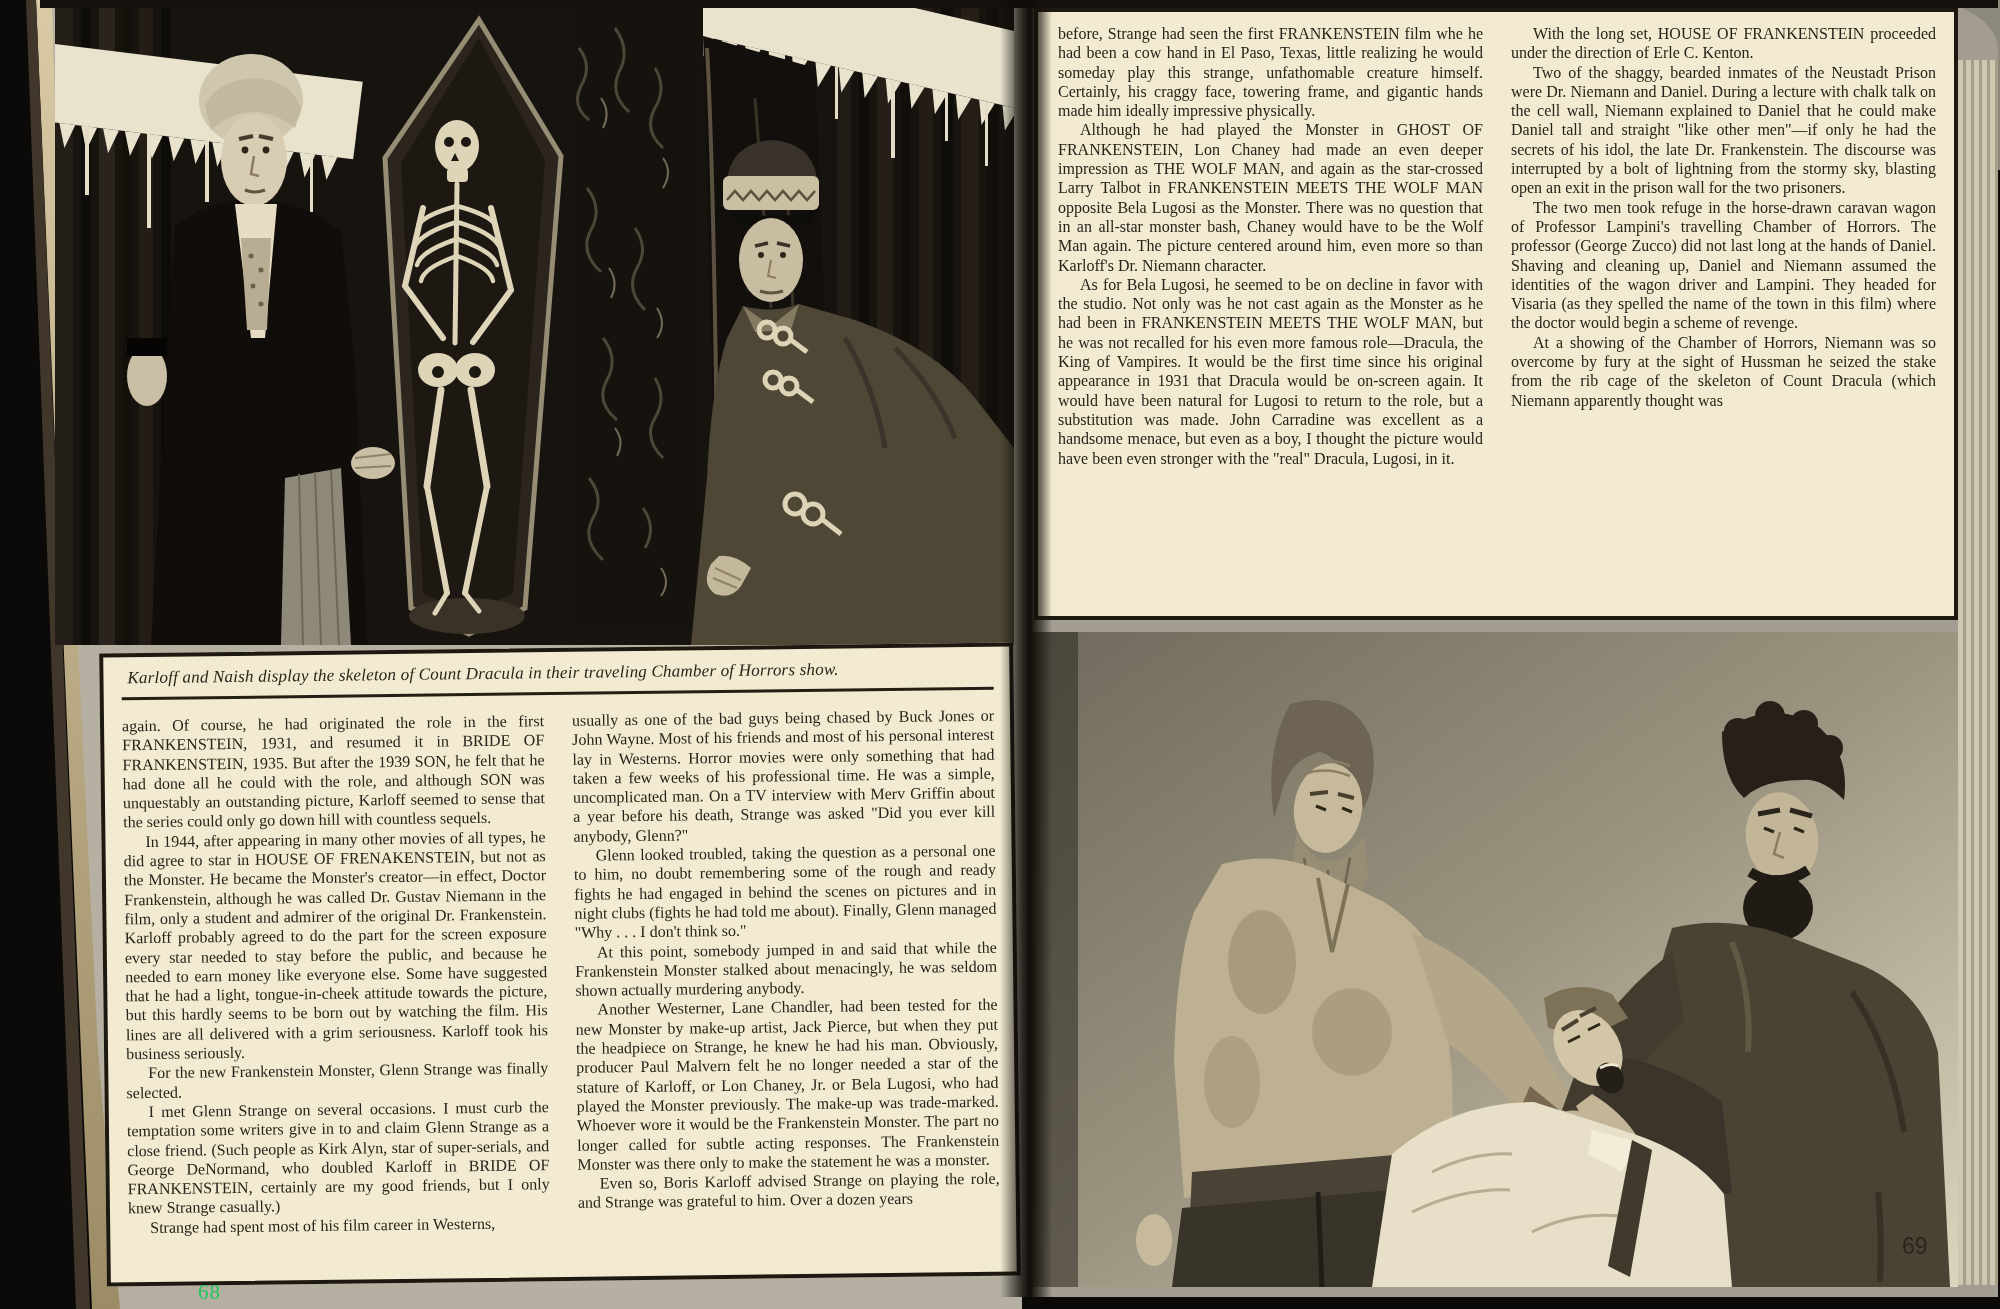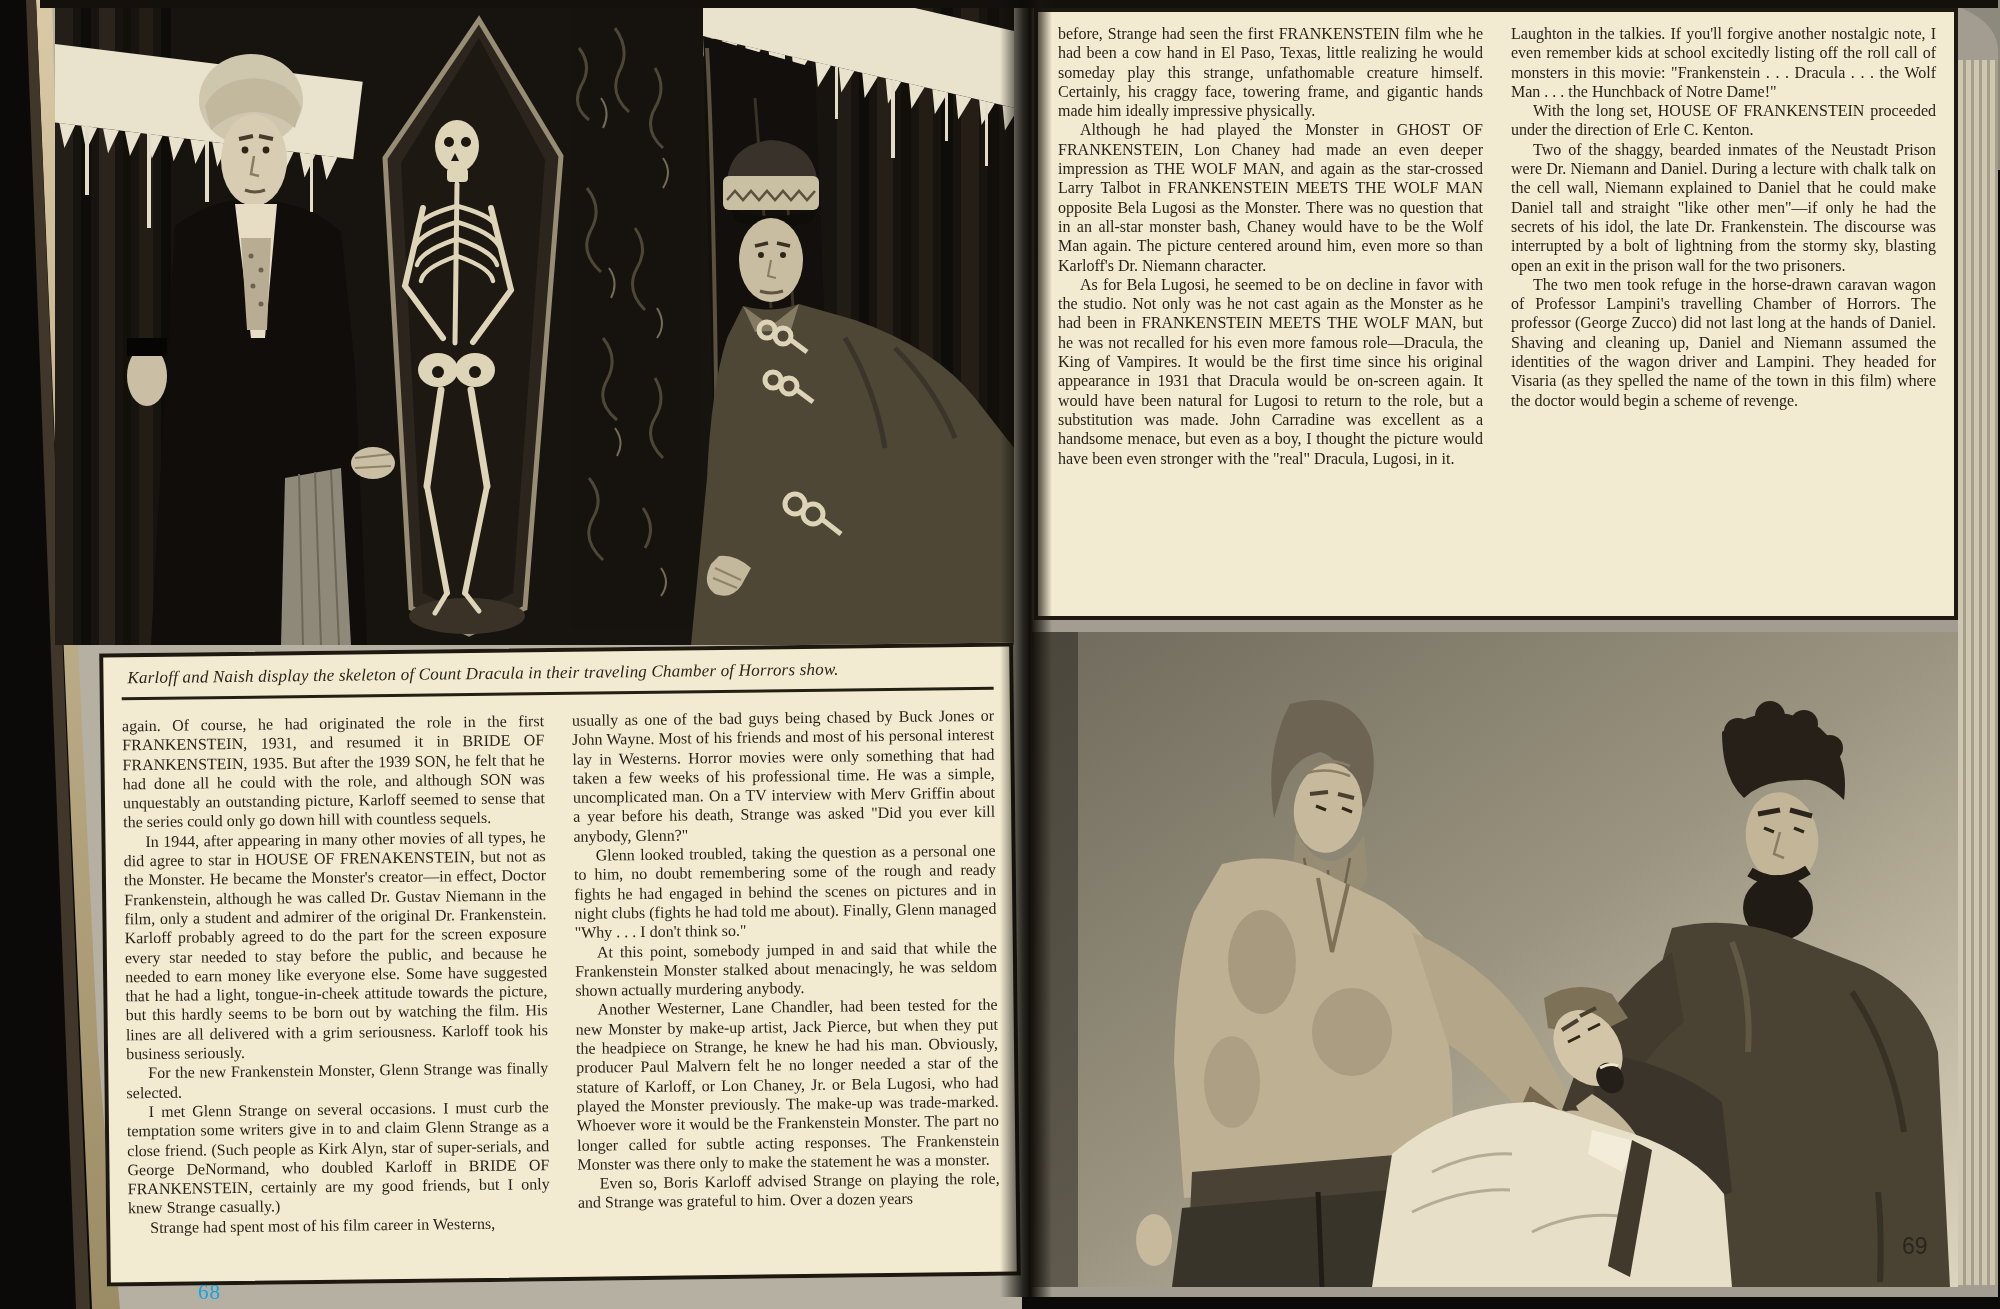--- a/index.html
+++ b/index.html
@@ -27,21 +27,21 @@
   .left-box{left:103px;top:648px;width:914px;height:633px;transform:rotate(-0.7deg);padding:4px 16px 10px 18px;}
   .right-box{left:1034px;top:8px;width:924px;height:612px;padding:10px 18px 16px 20px;}
   .caption{font-style:italic;font-size:17px;line-height:26px;padding:4px 2px 2px 6px;
     letter-spacing:.2px;color:#2a241b;}
   .rule{border-top:3px solid #241f15;margin:4px 0 0 0;}
   .cols{display:flex;gap:28px;margin-top:16px;}
   .right-box .cols{margin-top:2px;}
   .col{flex:1 1 0;font-size:16px;line-height:19.3px;}
   .col p{margin:0;text-indent:22px;text-align:justify;}
   .col p.ni{text-indent:0;}
-  .pageno{position:absolute;font-size:21px;color:#0ea5e9;z-index:4;letter-spacing:1px;}
+  .pageno{position:absolute;font-size:21px;color:#22c55e;z-index:4;letter-spacing:1px;}
   .pageno-left{left:198px;top:1280px;}
 </style>
 </head>
 <body>
 
 <div class="spread">
 
   <div class="corner-bg"></div>
   <div class="left-edge1"></div>
   <div class="left-edge2"></div>
@@ -238,24 +238,24 @@
   <div class="pageno pageno-left">68</div>
 
   <div class="textbox right-box">
     <div class="cols">
       <div class="col">
         <p class="ni">before, Strange had seen the first FRANKENSTEIN film whe he had been a cow hand in El Paso, Texas, little realizing he would someday play this strange, unfathomable creature himself. Certainly, his craggy face, towering frame, and gigantic hands made him ideally impressive physically.</p>
         <p>Although he had played the Monster in GHOST OF FRANKENSTEIN, Lon Chaney had made an even deeper impression as THE WOLF MAN, and again as the star-crossed Larry Talbot in FRANKENSTEIN MEETS THE WOLF MAN opposite Bela Lugosi as the Monster. There was no question that in an all-star monster bash, Chaney would have to be the Wolf Man again. The picture centered around him, even more so than Karloff's Dr. Niemann character.</p>
         <p>As for Bela Lugosi, he seemed to be on decline in favor with the studio. Not only was he not cast again as the Monster as he had been in FRANKENSTEIN MEETS THE WOLF MAN, but he was not recalled for his even more famous role—Dracula, the King of Vampires. It would be the first time since his original appearance in 1931 that Dracula would be on-screen again. It would have been natural for Lugosi to return to the role, but a substitution was made. John Carradine was excellent as a handsome menace, but even as a boy, I thought the picture would have been even stronger with the "real" Dracula, Lugosi, in it.</p>
       </div>
       <div class="col">
-        <p class="ni">Laughton in the talkies. If you'll forgive another nostalgic note, I even remember kids at school excitedly listing off the roll call of monsters in this movie: "Frankenstein . . . Dracula . . . the Wolf Man . . . the Hunchback of Notre Dame!"</p>
         <p>With the long set, HOUSE OF FRANKENSTEIN proceeded under the direction of Erle C. Kenton.</p>
         <p>Two of the shaggy, bearded inmates of the Neustadt Prison were Dr. Niemann and Daniel. During a lecture with chalk talk on the cell wall, Niemann explained to Daniel that he could make Daniel tall and straight "like other men"—if only he had the secrets of his idol, the late Dr. Frankenstein. The discourse was interrupted by a bolt of lightning from the stormy sky, blasting open an exit in the prison wall for the two prisoners.</p>
         <p>The two men took refuge in the horse-drawn caravan wagon of Professor Lampini's travelling Chamber of Horrors. The professor (George Zucco) did not last long at the hands of Daniel. Shaving and cleaning up, Daniel and Niemann assumed the identities of the wagon driver and Lampini. They headed for Visaria (as they spelled the name of the town in this film) where the doctor would begin a scheme of revenge.</p>
+        <p>At a showing of the Chamber of Horrors, Niemann was so overcome by fury at the sight of Hussman he seized the stake from the rib cage of the skeleton of Count Dracula (which Niemann apparently thought was</p>
       </div>
     </div>
   </div>
 
   <svg class="photo-b" viewBox="0 0 926 655" preserveAspectRatio="none">
     <defs>
       <linearGradient id="bg2" x1="0" y1="0" x2="1" y2="1">
         <stop offset="0" stop-color="#6f6a5c"></stop>
           <stop offset=".5" stop-color="#9b9480"></stop>
         <stop offset="1" stop-color="#dcd4bd"></stop>

